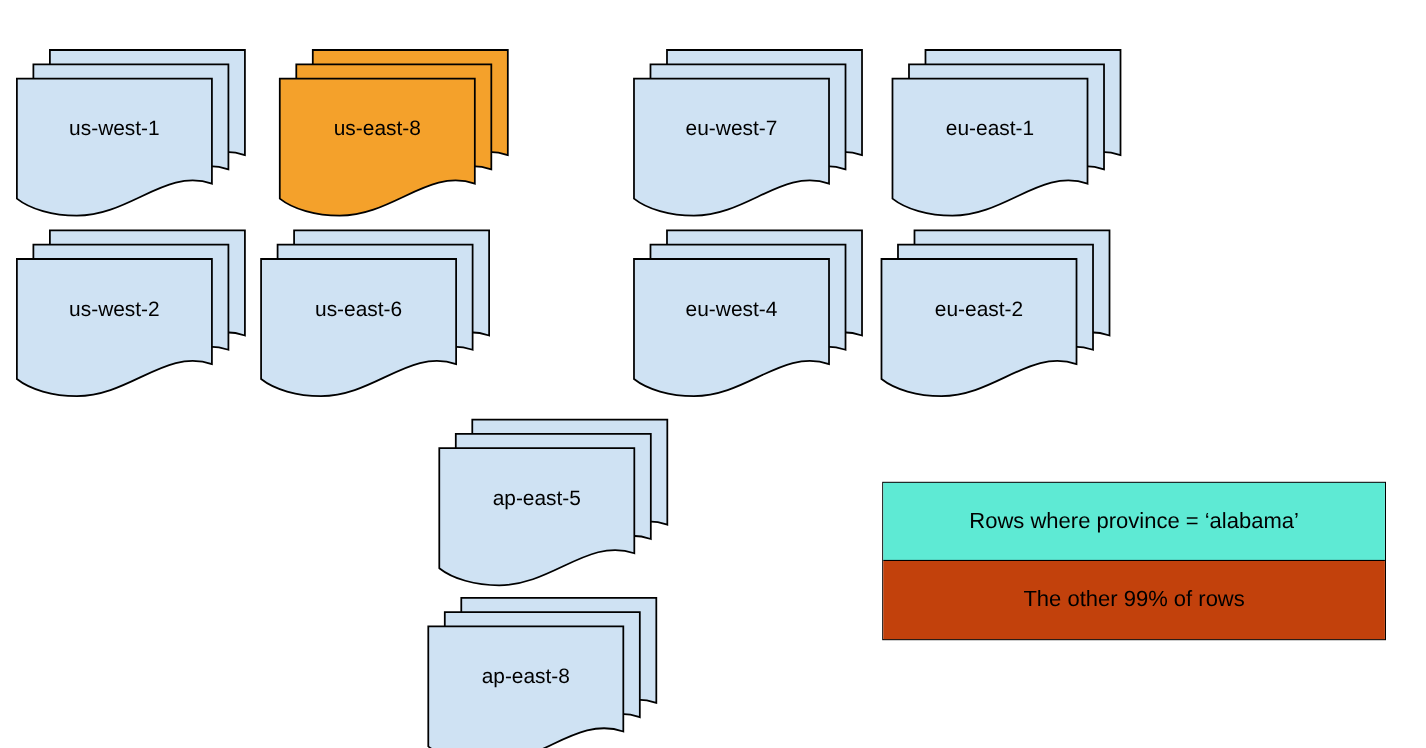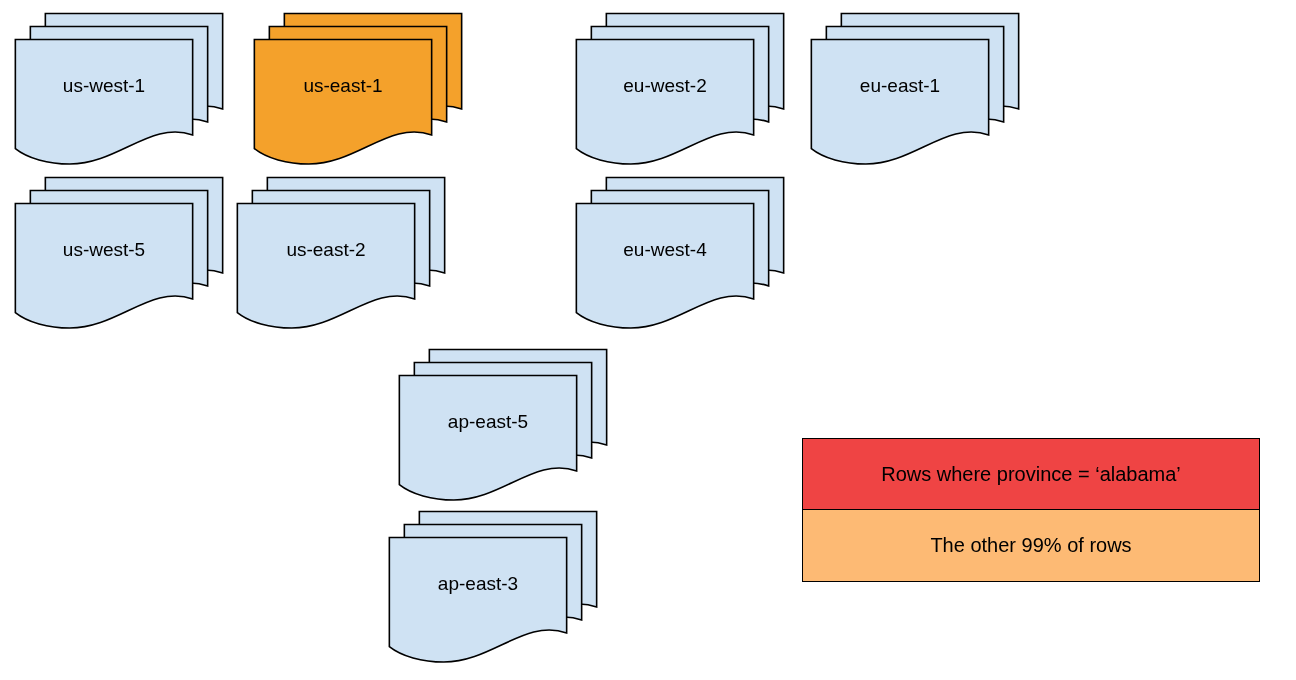--- a/index.html
+++ b/index.html
@@ -12,20 +12,21 @@
     position: relative;
     width: 1296px;
     height: 680px;
     background: #ffffff;
     overflow: hidden;
   }
   .doc-stack {
     position: absolute;
     width: 212px;
     height: 158px;
+    margin-top: 32px;
   }
   .page {
     position: absolute;
     width: 180px;
     height: 128px;
     overflow: visible;
   }
   .page path {
     stroke: #000000;
     stroke-width: 1.6px;
@@ -74,22 +75,22 @@
   }
   .legend-row {
     height: 71px;
     display: flex;
     align-items: center;
     justify-content: center;
     font-size: 20px;
     color: #000000;
     box-sizing: border-box;
   }
-  .legend-row.blue   { background: #ef4444; border-bottom: 1.6px solid #000000; }
-  .legend-row.orange { background: #fdba74; }
+  .legend-row.blue   { background: #5eead4; border-bottom: 1.6px solid #000000; }
+  .legend-row.orange { background: #c2410c; }
 </style>
 </head>
 <body>
 
 <div class="canvas">
 
   <div class="doc-stack pos-us-west-1">
     <svg class="page back" viewBox="0 0 200 132" preserveAspectRatio="none">
         <path d="M1.5 1.5 H198.5 V100 C152 85, 116 130, 62 130 C38 130, 15 124, 1.5 114 Z"></path>
       </svg>
@@ -105,34 +106,34 @@
   <div class="doc-stack highlight pos-us-east-1">
     <svg class="page back" viewBox="0 0 200 132" preserveAspectRatio="none">
         <path d="M1.5 1.5 H198.5 V100 C152 85, 116 130, 62 130 C38 130, 15 124, 1.5 114 Z"></path>
       </svg>
     <svg class="page middle" viewBox="0 0 200 132" preserveAspectRatio="none">
         <path d="M1.5 1.5 H198.5 V100 C152 85, 116 130, 62 130 C38 130, 15 124, 1.5 114 Z"></path>
       </svg>
     <svg class="page front" viewBox="0 0 200 132" preserveAspectRatio="none">
         <path d="M1.5 1.5 H198.5 V100 C152 85, 116 130, 62 130 C38 130, 15 124, 1.5 114 Z"></path>
       </svg>
-    <div class="stack-label">us-east-1</div>
+    <div class="stack-label">us-east-8</div>
   </div>
 
   <div class="doc-stack pos-eu-west-1">
     <svg class="page back" viewBox="0 0 200 132" preserveAspectRatio="none">
         <path d="M1.5 1.5 H198.5 V100 C152 85, 116 130, 62 130 C38 130, 15 124, 1.5 114 Z"></path>
       </svg>
     <svg class="page middle" viewBox="0 0 200 132" preserveAspectRatio="none">
         <path d="M1.5 1.5 H198.5 V100 C152 85, 116 130, 62 130 C38 130, 15 124, 1.5 114 Z"></path>
       </svg>
     <svg class="page front" viewBox="0 0 200 132" preserveAspectRatio="none">
         <path d="M1.5 1.5 H198.5 V100 C152 85, 116 130, 62 130 C38 130, 15 124, 1.5 114 Z"></path>
       </svg>
-    <div class="stack-label">eu-west-2</div>
+    <div class="stack-label">eu-west-7</div>
   </div>
 
   <div class="doc-stack pos-eu-east-1">
     <svg class="page back" viewBox="0 0 200 132" preserveAspectRatio="none">
         <path d="M1.5 1.5 H198.5 V100 C152 85, 116 130, 62 130 C38 130, 15 124, 1.5 114 Z"></path>
       </svg>
     <svg class="page middle" viewBox="0 0 200 132" preserveAspectRatio="none">
         <path d="M1.5 1.5 H198.5 V100 C152 85, 116 130, 62 130 C38 130, 15 124, 1.5 114 Z"></path>
       </svg>
     <svg class="page front" viewBox="0 0 200 132" preserveAspectRatio="none">
@@ -144,49 +145,61 @@
   <div class="doc-stack pos-us-west-2">
     <svg class="page back" viewBox="0 0 200 132" preserveAspectRatio="none">
         <path d="M1.5 1.5 H198.5 V100 C152 85, 116 130, 62 130 C38 130, 15 124, 1.5 114 Z"></path>
       </svg>
     <svg class="page middle" viewBox="0 0 200 132" preserveAspectRatio="none">
         <path d="M1.5 1.5 H198.5 V100 C152 85, 116 130, 62 130 C38 130, 15 124, 1.5 114 Z"></path>
       </svg>
     <svg class="page front" viewBox="0 0 200 132" preserveAspectRatio="none">
         <path d="M1.5 1.5 H198.5 V100 C152 85, 116 130, 62 130 C38 130, 15 124, 1.5 114 Z"></path>
       </svg>
-    <div class="stack-label">us-west-5</div>
+    <div class="stack-label">us-west-2</div>
   </div>
 
   <div class="doc-stack pos-us-east-2">
     <svg class="page back" viewBox="0 0 200 132" preserveAspectRatio="none">
         <path d="M1.5 1.5 H198.5 V100 C152 85, 116 130, 62 130 C38 130, 15 124, 1.5 114 Z"></path>
       </svg>
     <svg class="page middle" viewBox="0 0 200 132" preserveAspectRatio="none">
         <path d="M1.5 1.5 H198.5 V100 C152 85, 116 130, 62 130 C38 130, 15 124, 1.5 114 Z"></path>
       </svg>
     <svg class="page front" viewBox="0 0 200 132" preserveAspectRatio="none">
         <path d="M1.5 1.5 H198.5 V100 C152 85, 116 130, 62 130 C38 130, 15 124, 1.5 114 Z"></path>
       </svg>
-    <div class="stack-label">us-east-2</div>
+    <div class="stack-label">us-east-6</div>
   </div>
 
   <div class="doc-stack pos-eu-west-2">
     <svg class="page back" viewBox="0 0 200 132" preserveAspectRatio="none">
         <path d="M1.5 1.5 H198.5 V100 C152 85, 116 130, 62 130 C38 130, 15 124, 1.5 114 Z"></path>
       </svg>
     <svg class="page middle" viewBox="0 0 200 132" preserveAspectRatio="none">
         <path d="M1.5 1.5 H198.5 V100 C152 85, 116 130, 62 130 C38 130, 15 124, 1.5 114 Z"></path>
       </svg>
     <svg class="page front" viewBox="0 0 200 132" preserveAspectRatio="none">
         <path d="M1.5 1.5 H198.5 V100 C152 85, 116 130, 62 130 C38 130, 15 124, 1.5 114 Z"></path>
       </svg>
     <div class="stack-label">eu-west-4</div>
   </div>
 
+  <div class="doc-stack pos-eu-east-2">
+    <svg class="page back" viewBox="0 0 200 132" preserveAspectRatio="none">
+        <path d="M1.5 1.5 H198.5 V100 C152 85, 116 130, 62 130 C38 130, 15 124, 1.5 114 Z"></path>
+      </svg>
+    <svg class="page middle" viewBox="0 0 200 132" preserveAspectRatio="none">
+        <path d="M1.5 1.5 H198.5 V100 C152 85, 116 130, 62 130 C38 130, 15 124, 1.5 114 Z"></path>
+      </svg>
+    <svg class="page front" viewBox="0 0 200 132" preserveAspectRatio="none">
+        <path d="M1.5 1.5 H198.5 V100 C152 85, 116 130, 62 130 C38 130, 15 124, 1.5 114 Z"></path>
+      </svg>
+    <div class="stack-label">eu-east-2</div>
+  </div>
 
   <div class="doc-stack pos-ap-east-1">
     <svg class="page back" viewBox="0 0 200 132" preserveAspectRatio="none">
         <path d="M1.5 1.5 H198.5 V100 C152 85, 116 130, 62 130 C38 130, 15 124, 1.5 114 Z"></path>
       </svg>
     <svg class="page middle" viewBox="0 0 200 132" preserveAspectRatio="none">
         <path d="M1.5 1.5 H198.5 V100 C152 85, 116 130, 62 130 C38 130, 15 124, 1.5 114 Z"></path>
       </svg>
     <svg class="page front" viewBox="0 0 200 132" preserveAspectRatio="none">
         <path d="M1.5 1.5 H198.5 V100 C152 85, 116 130, 62 130 C38 130, 15 124, 1.5 114 Z"></path>
@@ -197,21 +210,21 @@
   <div class="doc-stack pos-ap-east-2">
     <svg class="page back" viewBox="0 0 200 132" preserveAspectRatio="none">
         <path d="M1.5 1.5 H198.5 V100 C152 85, 116 130, 62 130 C38 130, 15 124, 1.5 114 Z"></path>
       </svg>
     <svg class="page middle" viewBox="0 0 200 132" preserveAspectRatio="none">
         <path d="M1.5 1.5 H198.5 V100 C152 85, 116 130, 62 130 C38 130, 15 124, 1.5 114 Z"></path>
       </svg>
     <svg class="page front" viewBox="0 0 200 132" preserveAspectRatio="none">
         <path d="M1.5 1.5 H198.5 V100 C152 85, 116 130, 62 130 C38 130, 15 124, 1.5 114 Z"></path>
       </svg>
-    <div class="stack-label">ap-east-3</div>
+    <div class="stack-label">ap-east-8</div>
   </div>
 
   <div class="legend">
     <div class="legend-row blue">Rows where province = ‘alabama’</div>
     <div class="legend-row orange">The other 99% of rows</div>
   </div>
 
 </div>
 
 </body></html>

